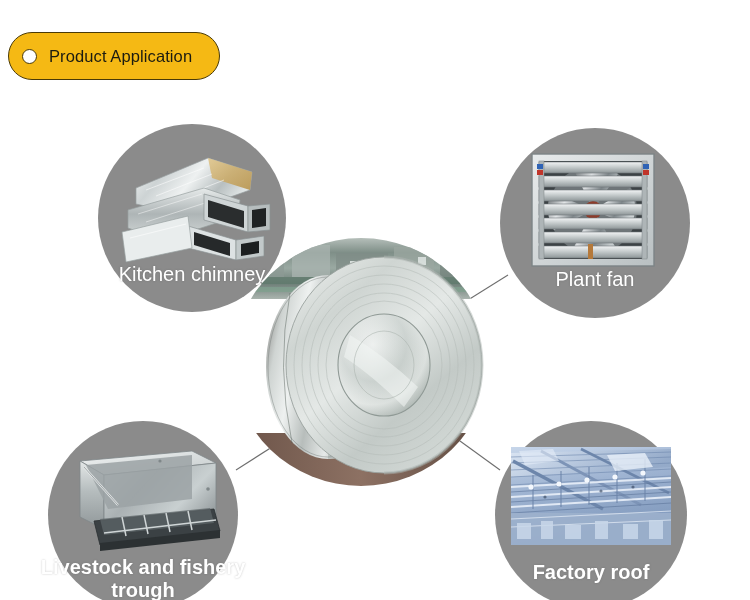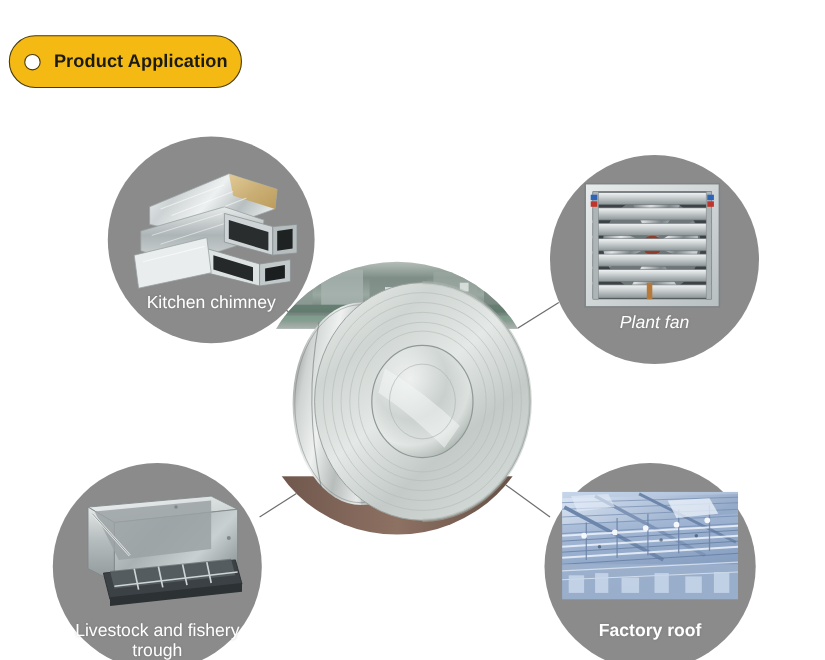--- a/index.html
+++ b/index.html
@@ -24,21 +24,21 @@
   .badge-hole {
     width: 15px; height: 15px; margin-left: 13px;
     border-radius: 50%;
     background: #ffffff;
     border: 1.6px solid #4a3a06;
     flex: 0 0 auto;
   }
   .badge-text {
     margin-left: 12px;
     font-size: 16.5px;
-    font-weight: bold;
+    font-weight: normal;
     color: #1b1b11;
     letter-spacing: 0.1px;
     white-space: nowrap;
   }
 
   
   .lines { position: absolute; inset: 0; z-index: 5; }
 
   
   .coil {
@@ -68,35 +68,35 @@
     z-index: 2;
   }
   .node-label {
     position: absolute;
     z-index: 3;
     width: 230px;
     left: 50%;
     transform: translateX(-50%);
     text-align: center;
     color: #ffffff;
-    font-size: 16px;
+    font-size: 20px;
     font-weight: 400;
     line-height: 1.12;
     white-space: pre-line;
     text-shadow: 0 0 2px rgba(80,80,80,0.35);
   }
 
   #node-kitchen  { left: 98px;  top: 124px; width: 188px; height: 188px; }
-  #node-plant    { left: 500px; top: 141px; width: 190px; height: 190px; font-style: italic; }
+  #node-plant    { left: 500px; top: 128px; width: 190px; height: 190px; }
   #node-live     { left: 48px;  top: 421px; width: 190px; height: 188px; }
   #node-factory  { left: 495px; top: 421px; width: 192px; height: 188px; }
 
   #node-kitchen .node-label { bottom: 27px; }
   #node-plant   .node-label { bottom: 28px; }
-  #node-live    .node-label { bottom: 8px; }
+  #node-live    .node-label { bottom: 8px; font-weight: bold; }
   #node-factory .node-label { bottom: 26px; font-weight: bold; }
 </style>
 </head>
 <body>
 
 <div id="stage">
 
   <svg class="lines" width="750" height="600" viewBox="0 0 750 600">
     <g stroke="#6e6e6e" stroke-width="1.1" fill="none">
       <line x1="244" y1="271" x2="330" y2="330"></line>

